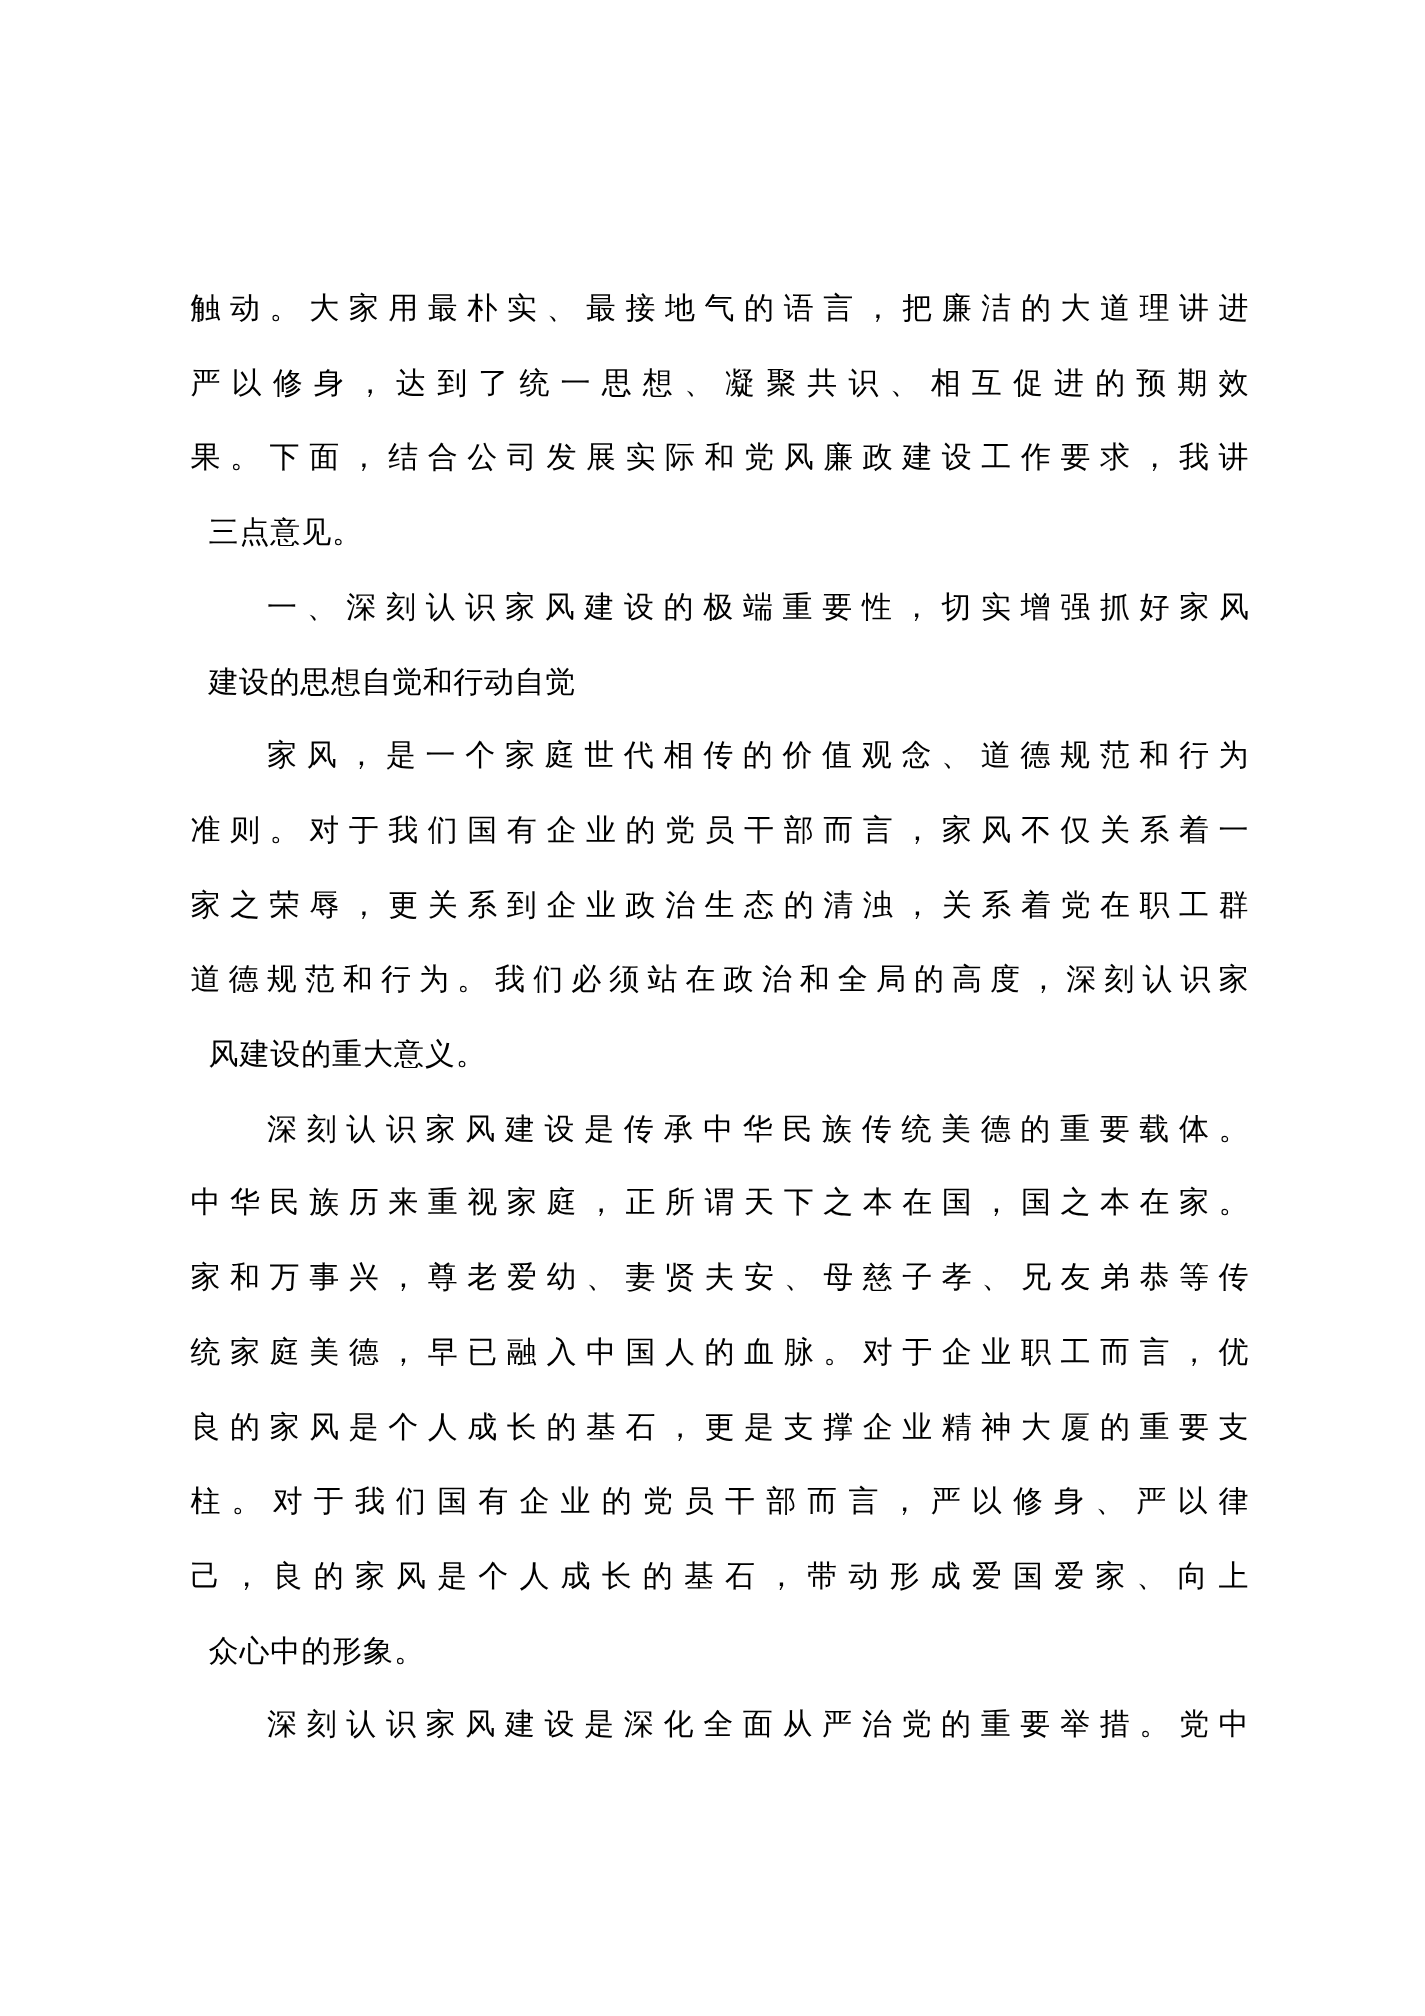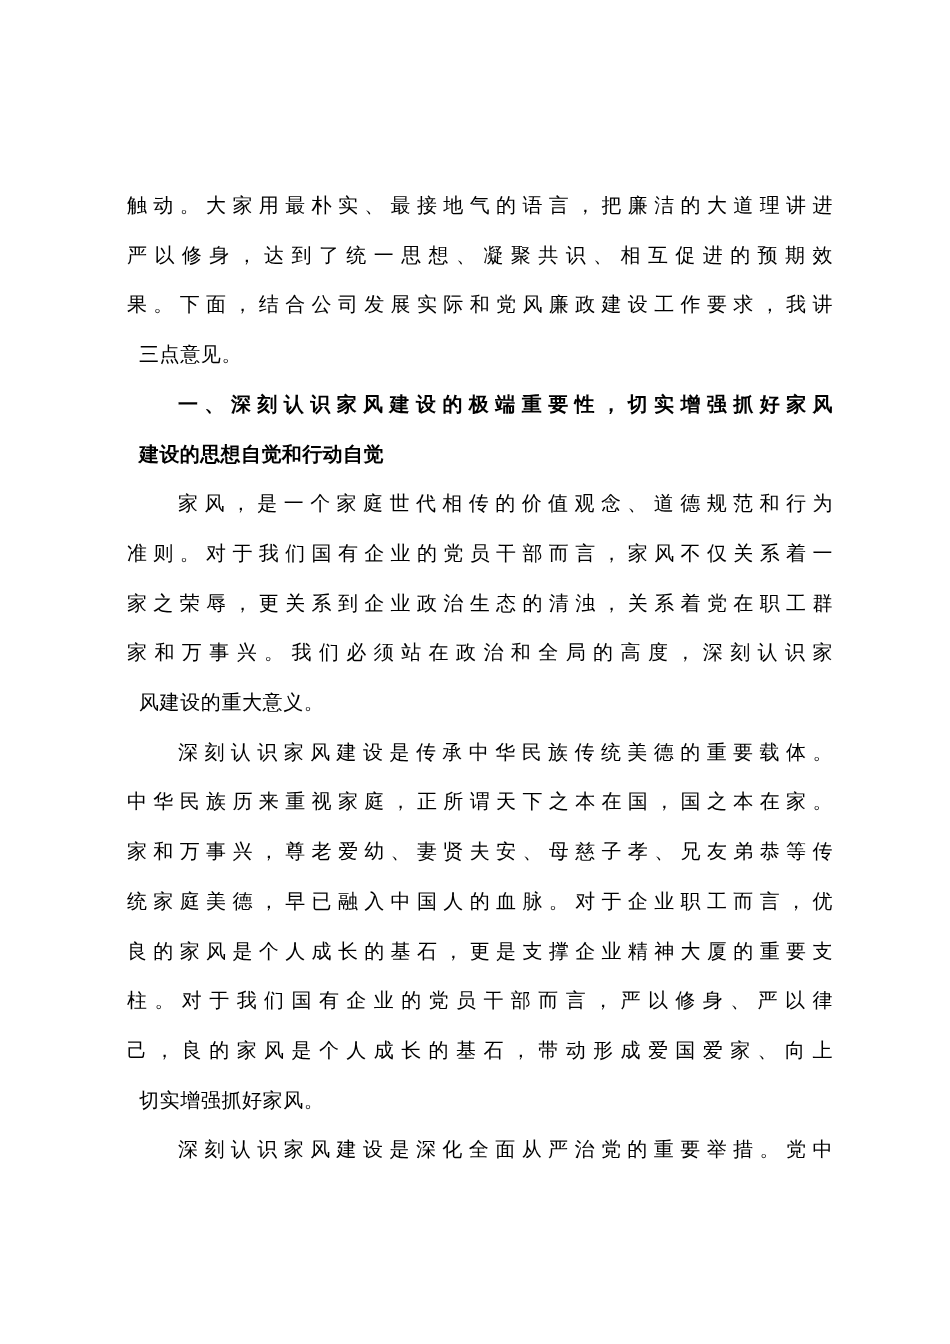--- a/index.html
+++ b/index.html
@@ -44,48 +44,47 @@
     .line.last {
       text-align-last: left;
       margin-left: 12px;
     }
     .line.indent {
       left: 51px;
       width: 655px;
     }
     .line.heading {
       letter-spacing: 0.4px;
-      font-weight: bold;
     }
   </style>
 </head>
 <body>
 
 <div class="page">
   <div class="text-column">
 
     <div class="line" style="top:0px">触动。大家用最朴实、最接地气的语言，把廉洁的大道理讲进</div>
     <div class="line" style="top:49.7px">严以修身，达到了统一思想、凝聚共识、相互促进的预期效</div>
     <div class="line" style="top:99.4px">果。下面，结合公司发展实际和党风廉政建设工作要求，我讲</div>
     <div class="line last" style="top:149.1px">三点意见。</div>
 
     <div class="line heading indent" style="top:198.8px">一、深刻认识家风建设的极端重要性，切实增强抓好家风</div>
     <div class="line heading last" style="top:248.5px">建设的思想自觉和行动自觉</div>
 
     <div class="line indent" style="top:298.2px">家风，是一个家庭世代相传的价值观念、道德规范和行为</div>
     <div class="line" style="top:347.9px">准则。对于我们国有企业的党员干部而言，家风不仅关系着一</div>
     <div class="line" style="top:397.6px">家之荣辱，更关系到企业政治生态的清浊，关系着党在职工群</div>
-    <div class="line" style="top:447.3px">家和万事兴。我们必须站在政治和全局的高度，深刻认识家</div>
+    <div class="line" style="top:447.3px">道德规范和行为。我们必须站在政治和全局的高度，深刻认识家</div>
     <div class="line last" style="top:497px">风建设的重大意义。</div>
 
     <div class="line indent" style="top:546.7px">深刻认识家风建设是传承中华民族传统美德的重要载体。</div>
     <div class="line" style="top:596.4px">中华民族历来重视家庭，正所谓天下之本在国，国之本在家。</div>
     <div class="line" style="top:646.1px">家和万事兴，尊老爱幼、妻贤夫安、母慈子孝、兄友弟恭等传</div>
     <div class="line" style="top:695.8px">统家庭美德，早已融入中国人的血脉。对于企业职工而言，优</div>
     <div class="line" style="top:745.5px">良的家风是个人成长的基石，更是支撑企业精神大厦的重要支</div>
     <div class="line" style="top:795.2px">柱。对于我们国有企业的党员干部而言，严以修身、严以律</div>
     <div class="line" style="top:844.9px">己，良的家风是个人成长的基石，带动形成爱国爱家、向上</div>
-    <div class="line last" style="top:894.6px">切实增强抓好家风。</div>
+    <div class="line last" style="top:894.6px">众心中的形象。</div>
 
     <div class="line indent" style="top:944.3px">深刻认识家风建设是深化全面从严治党的重要举措。党中</div>
 
   </div>
 </div>
 
 </body></html>

